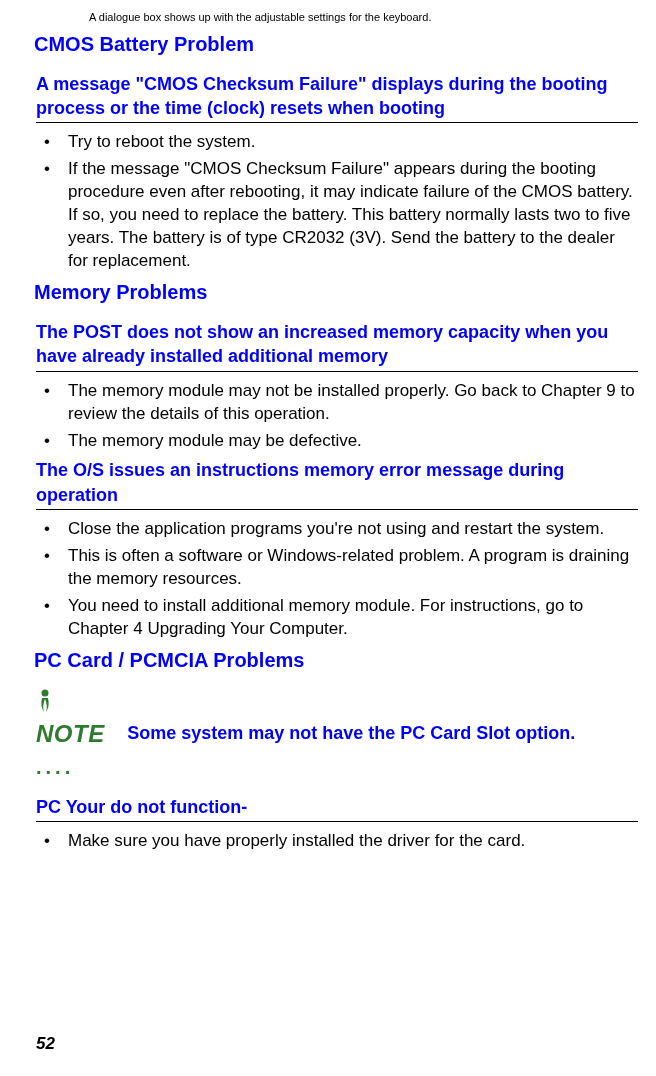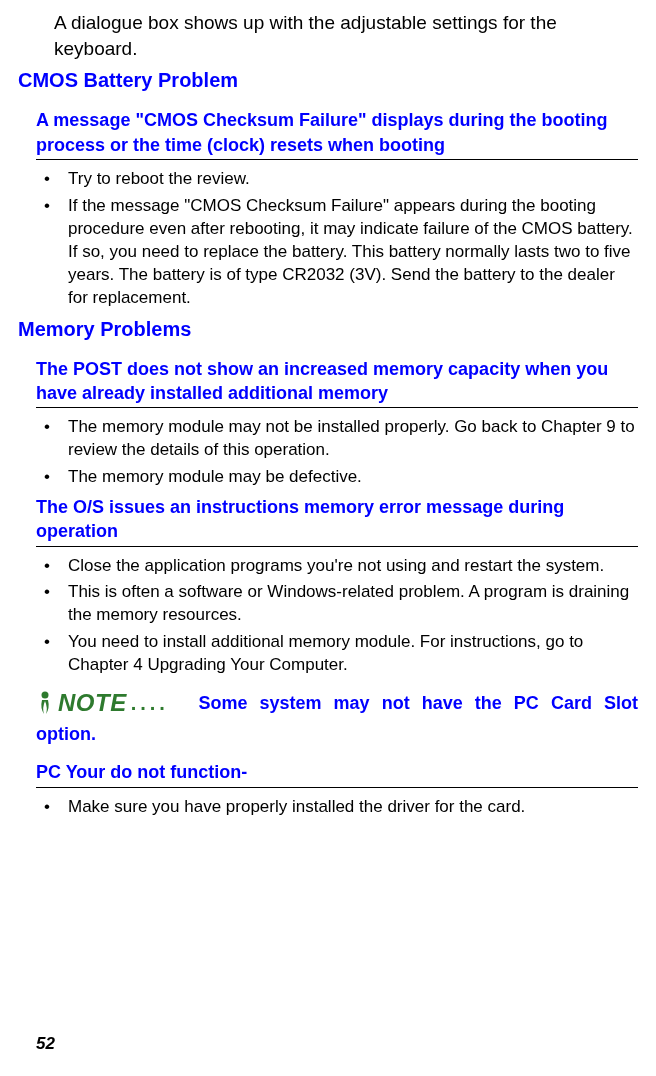--- a/index.html
+++ b/index.html
@@ -13,30 +13,31 @@
       width: 656px;
       height: 1076px;
       padding: 10px 18px 10px 18px;
       color: #000;
       line-height: 1.35;
     }
     .content {
       padding-left: 0;
     }
     .intro-text {
-      font-size: 19px;
-      margin-left: 36px;
+      font-size: 11px;
+      margin-left: 71px;
       margin-bottom: 6px;
     }
     .h1 {
       color: #0000ff;
       font-weight: bold;
       font-size: 20px;
       margin-top: 4px;
       margin-bottom: 14px;
+      margin-left: 16px;
     }
     .h2 {
       color: #0000ff;
       font-weight: bold;
       font-size: 18px;
       margin-left: 18px;
       border-bottom: 1px solid #000;
       padding-bottom: 2px;
       margin-bottom: 8px;
     }
@@ -66,22 +67,23 @@
       text-align: justify;
     }
     .note-badge {
       display: inline-block;
       vertical-align: middle;
       margin-right: 18px;
       padding: 0;
     }
     .note-badge-inner {
       display: inline-flex;
-      align-items: center;
+      align-items: flex-start;
       gap: 4px;
+      flex-direction: column;
     }
     .note-i {
       display: inline-flex;
       width: 18px;
       height: 26px;
       align-items: center;
       justify-content: center;
     }
     .note-i svg {
       width: 18px;
@@ -124,38 +126,39 @@
 </head>
 <body>
 <div class="page-wrap">
 
 <div class="content">
   <p class="intro-text">A dialogue box shows up with the adjustable settings for the keyboard.</p>
 
   <div class="h1">CMOS Battery Problem</div>
   <div class="h2">A message "CMOS Checksum Failure" displays during the booting process or the time (clock) resets when booting</div>
   <ul class="bullets">
-    <li>Try to reboot the review.</li>
+    <li>Try to reboot the system.</li>
     <li>If the message "CMOS Checksum Failure" appears during the booting procedure even after rebooting, it may indicate failure of the CMOS battery. If so, you need to replace the battery. This battery normally lasts two to five years. The battery is of type CR2032 (3V). Send the battery to the dealer for replacement.</li>
   </ul>
 
   <div class="h1">Memory Problems</div>
   <div class="h2">The POST does not show an increased memory capacity when you have already installed additional memory</div>
   <ul class="bullets">
     <li>The memory module may not be installed properly. Go back to Chapter 9 to review the details of this operation.</li>
     <li>The memory module may be defective.</li>
   </ul>
 
   <div class="h2">The O/S issues an instructions memory error message during operation</div>
   <ul class="bullets">
     <li>Close the application programs you're not using and restart the system.</li>
     <li>This is often a software or Windows-related problem. A program is draining the memory resources.</li>
     <li>You need to install additional memory module. For instructions, go to Chapter 4 Upgrading Your Computer.</li>
   </ul>
 
+  <div class="h1">PC Card / PCMCIA Problems</div>
 
   <div class="note-row">
     <span class="note-badge">
       <span class="note-badge-inner">
         <span class="note-i">
           <svg viewBox="0 0 18 26">
             <circle cx="9" cy="5" r="3.5" fill="#2e7a2e"></circle>
             <path d="M 6 10 Q 4 18 8 24 Q 6 18 9 11 Q 12 18 10 24 Q 14 18 12 10 Z" fill="#2e7a2e"></path>
           </svg>
         </span>

